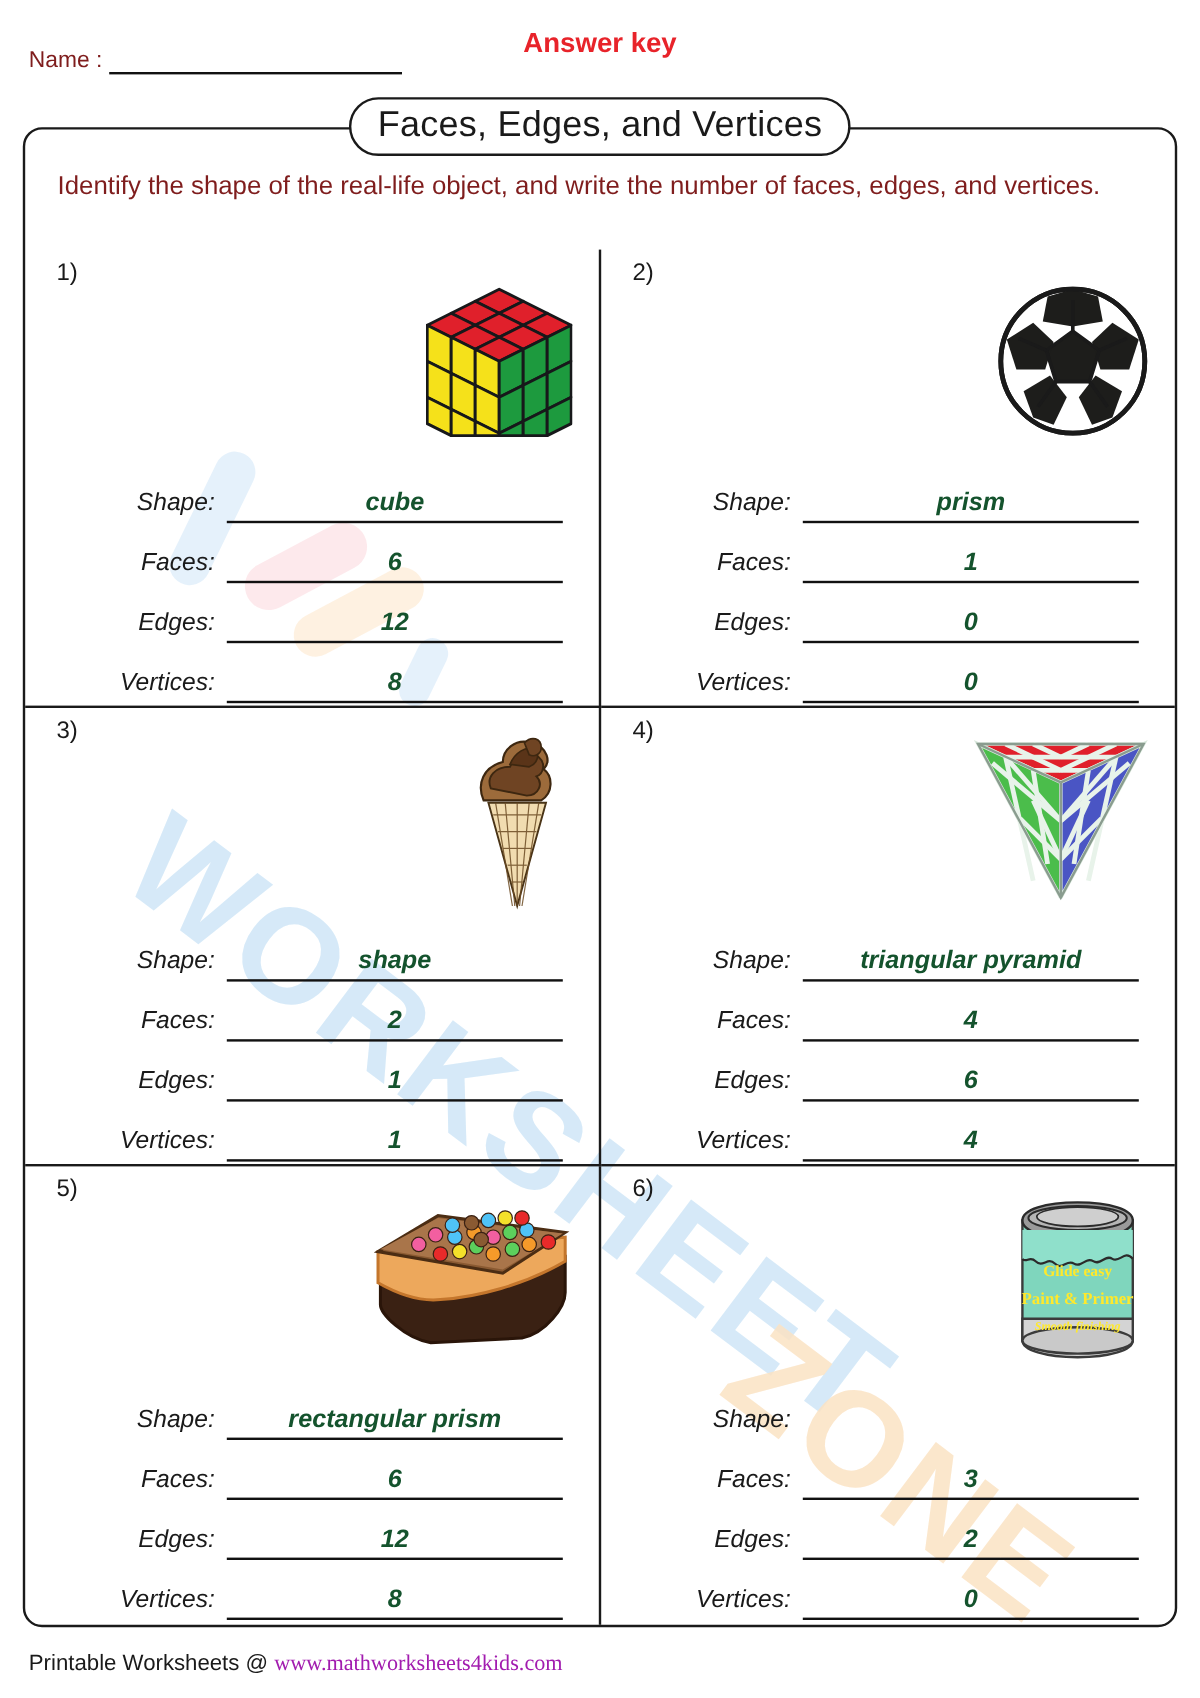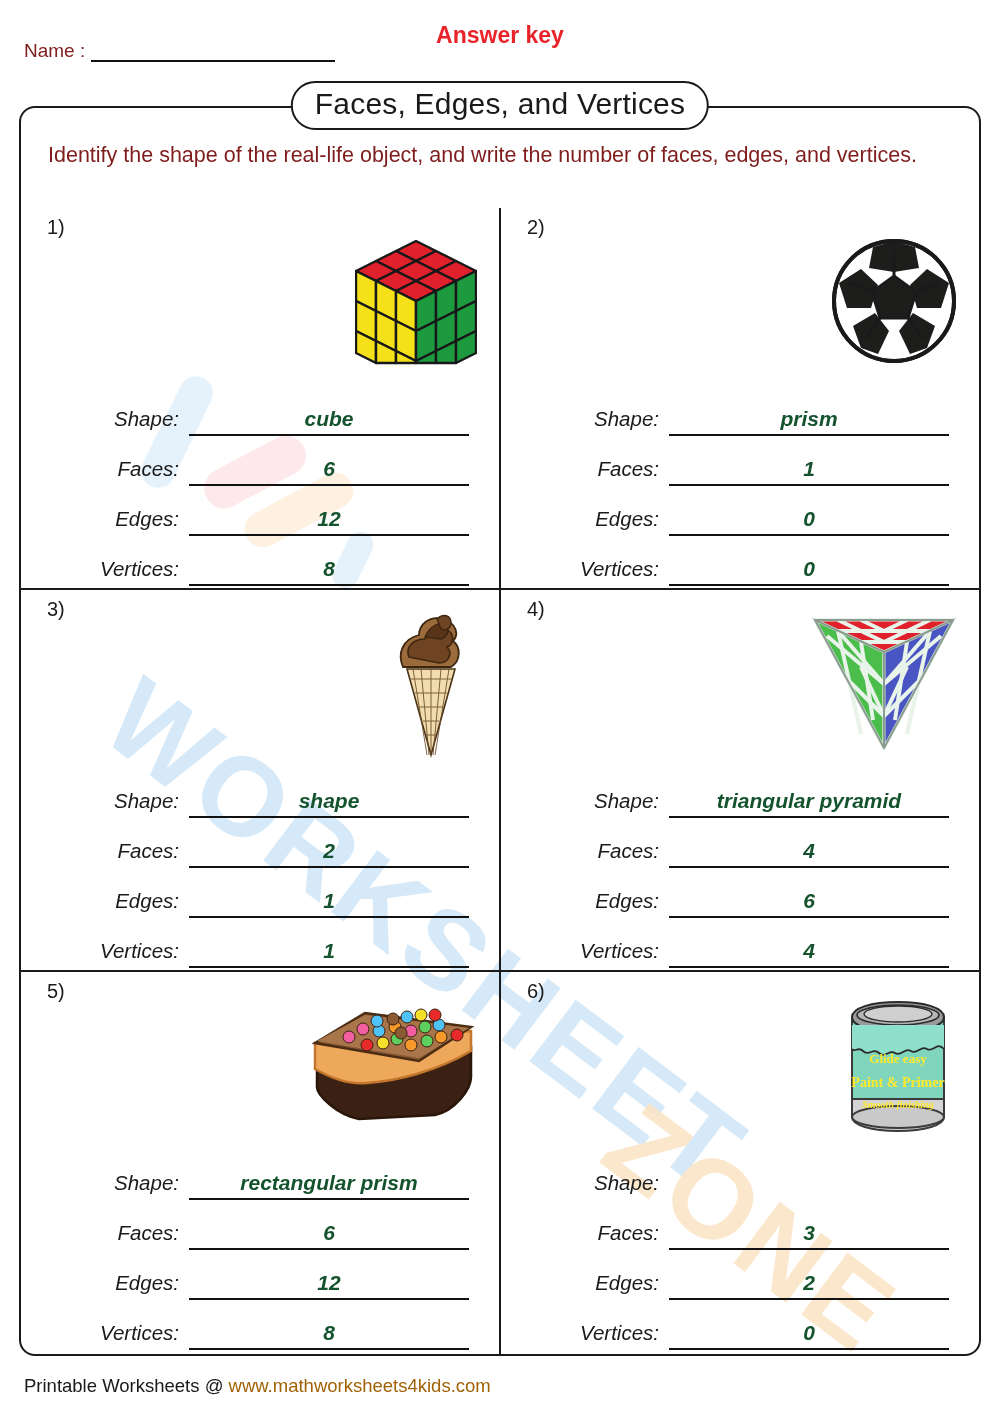--- a/index.html
+++ b/index.html
@@ -195,21 +195,21 @@
 
   
   .footer {
     position: absolute;
     left: 24px;
     top: 1375px;
     font-size: 18.5px;
     color: #1a1a1a;
     z-index: 4;
   }
-  .footer .url { color: #a16207; }
+  .footer .url { color: #a21caf; font-family: Liberation Serif, serif; }
 
   
   svg { display:block; }
 </style>
 </head>
 <body>
 
 <div class="watermark">
   <div class="wm-blob" style="left:160px;top:372px;width:34px;height:120px;background:#cfe6f7;transform:rotate(26deg);"></div>
   <div class="wm-blob" style="left:200px;top:452px;width:110px;height:40px;background:#fbd7dd;transform:rotate(-28deg);"></div>

